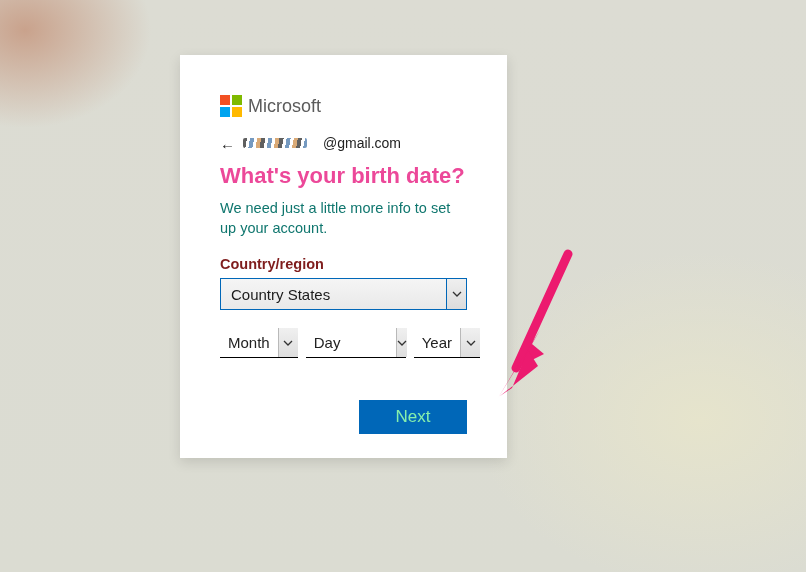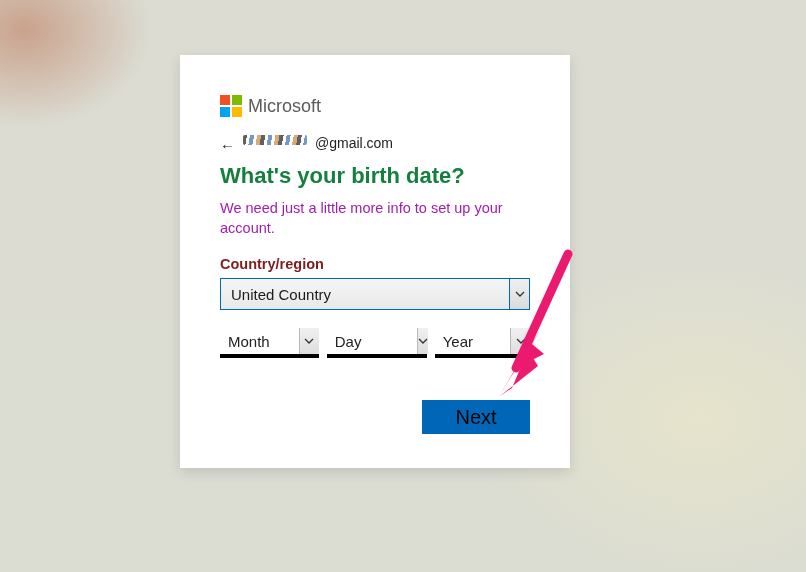--- a/index.html
+++ b/index.html
@@ -16,73 +16,73 @@
       inset: 0;
       background:
         radial-gradient(ellipse 180px 140px at 25px 30px, #c9a28c 0%, rgba(201,162,140,0) 70%),
         radial-gradient(ellipse 320px 240px at 700px 420px, #e6e4cc 0%, rgba(230,228,204,0) 70%),
         linear-gradient(#dcdcd3,#dbdcd2);
     }
     .card {
       position: absolute;
       left: 180px;
       top: 55px;
-      width: 390px;
+      width: 327px;
       background: #fff;
-      padding: 40px 40px 34px 40px;
+      padding: 40px 40px 24px 40px;
       box-shadow: 0 4px 12px rgba(0,0,0,0.12);
     }
     .logo-row { display: flex; align-items: center; gap: 4px; margin-bottom: 18px; }
     .ms-logo { width: 22px; height: 22px; display: grid; grid-template-columns: 1fr 1fr; grid-template-rows: 1fr 1fr; gap: 2px; }
     .ms-logo span:nth-child(1){background:#f25022;}
     .ms-logo span:nth-child(2){background:#7fba00;}
     .ms-logo span:nth-child(3){background:#00a4ef;}
     .ms-logo span:nth-child(4){background:#ffb900;}
     .ms-word { font-size: 18px; color:#5b5b5b; font-weight: 500; margin-left:2px;}
     .identity-row { display:flex; align-items:center; gap:8px; margin-bottom:12px; font-size:14px; color:#222;}
     .back-arrow { font-size:15px; color:#222; cursor:pointer; line-height:1; }
-    .email-masked { display:inline-flex; align-items:flex-start; gap:8px; }
+    .email-masked { display:inline-flex; align-items:center; gap:16px; }
     .mask-scribble { display:inline-block; width:64px; height:10px; background:
       repeating-linear-gradient(100deg,#1b1b1b 0 4px,#fff 4px 7px,#3a6ea5 7px 11px,#fff 11px 14px,#c9853c 14px 18px);
       opacity:0.7; border-radius:2px;
     }
-    .heading { font-size: 22px; font-weight: 700; color:#15803d; margin-bottom:10px; }
-    .subtext { font-size: 14.5px; color:#a21caf; line-height:1.35; margin-bottom:18px; }
+    .heading { font-size: 22px; font-weight: 700; color:#ec4899; margin-bottom:10px; }
+    .subtext { font-size: 14.5px; color:#0f766e; line-height:1.35; margin-bottom:18px; }
     .field-block { margin-bottom: 18px; }
     .field-label { font-size: 14.5px; font-weight:700; color:#7f1d1d; margin-bottom:6px; display:block;}
     .country-select {
       display:flex; align-items:stretch;
       border: 1px solid #0067b8;
       background: linear-gradient(#f5f5f5,#e9e9e9);
       height: 32px;
     }
     .country-select .value {
       flex:1; padding: 0 10px; display:flex; align-items:center; font-size:15px; color:#1b1b1b;
     }
     .chev-box {
       width: 20px; display:flex; align-items:center; justify-content:center;
       border-left:1px solid #0067b8; background: linear-gradient(#efefef,#dcdcdc);
     }
     .chev-box.gray { border-left:1px solid #b9b9b9; }
     .date-row { display:flex; gap:8px; }
     .sel {
       display:flex; align-items:stretch;
       height: 30px;
-      border-bottom: 4px solid #000000;
+      border-bottom: 1px solid #000000;
       background: #fff;
     }
     .sel .value { flex:1; padding:0 8px; display:flex; align-items:center; font-size:15px; color:#222; }
     .sel .chev-box {
       width:20px; border-left:1px solid #b9b9b9;
       background: linear-gradient(#f0f0f0,#dedede);
     }
     .sel-month{ width:116px;} .sel-day{ width:100px;gap:48px;} .sel-year{ width:112px;}
     .actions { display:flex; justify-content:flex-end; margin-top: 42px; }
     .btn-primary {
-      background:#0067b8; color:#000000; border:0; font-size:20px;
+      background:#0067b8; color:#86efac; border:0; font-size:17px;
       min-width:108px; height:34px; display:flex; align-items:center; justify-content:center;
       cursor:pointer;
     }
     
     .annot-arrow {
       position:absolute; left:478px; top:248px; width:100px; height:160px;
       pointer-events:none;
     }
     svg .arrow-stroke{ stroke:#ec1a6f; stroke-width:9; stroke-linecap:round; fill:none;}
     svg .arrow-head{ fill:#ec1a6f; }
@@ -111,21 +111,21 @@
       <span>@gmail.com</span>
     </span>
   </div>
 
   <h1 class="heading">What's your birth date?</h1>
   <p class="subtext">We need just a little more info to set up your account.</p>
 
   <div class="field-block">
     <label class="field-label">Country/region</label>
     <div class="country-select">
-      <div class="value">United Country</div>
+      <div class="value">Country States</div>
       <div class="chev-box">
         <svg width="10" height="10" viewBox="0 0 10 10">
             <path d="M1 3 L5 7 L9 3" stroke="#333" stroke-width="1.3" fill="none"></path>
           </svg>
       </div>
     </div>
   </div>
 
   <div class="field-block">
     <div class="date-row">

